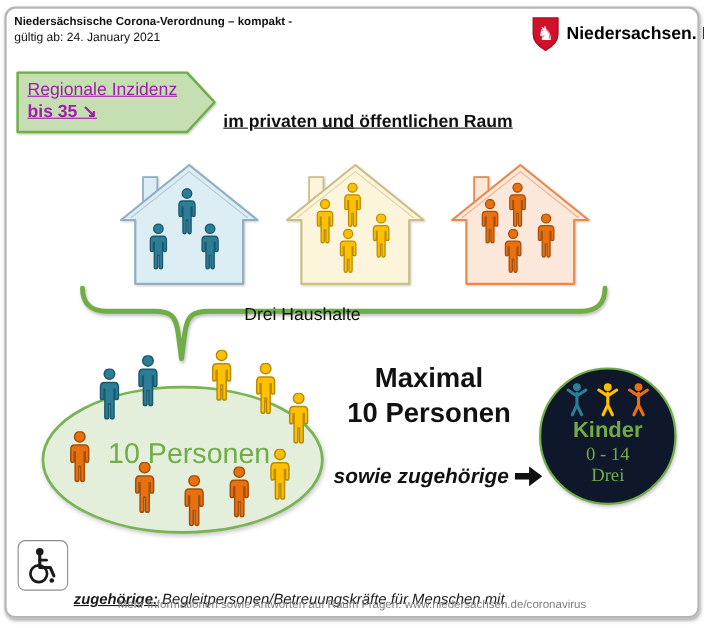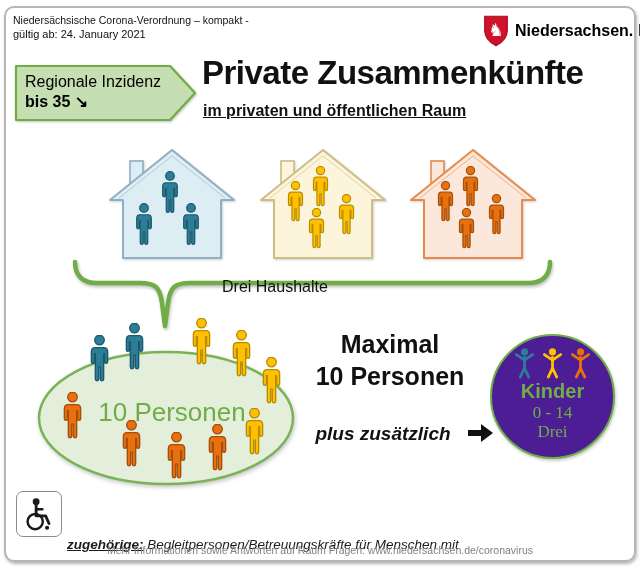--- a/index.html
+++ b/index.html
@@ -3,31 +3,31 @@
 <meta charset="utf-8">
 <style>
   html,body{margin:0;padding:0;background:#fff;}
   #page{position:relative;width:640px;height:571px;background:#fff;overflow:hidden;
         font-family:"Liberation Sans",sans-serif;color:#111;}
   .abs{position:absolute;}
   #frame{left:4px;top:6px;width:628px;height:552px;border:2px solid #b5b5b5;border-radius:10px;
          box-shadow:1px 2px 3px rgba(110,110,110,.5);}
   
   #header{left:13px;top:13px;line-height:14px;}
-  #header .l1{font-weight:normal;font-size:10.5px;}
+  #header .l1{font-weight:bold;font-size:10.5px;}
   #header .l2{font-size:11px;}
   
   #logo{left:483px;top:13px;display:flex;align-items:center;gap:6px;}
   #logo .wordmark{font-size:16px;white-space:nowrap;}
   #logo .wordmark b{font-weight:bold;color:#000;}
   #logo .wordmark span{color:#333;}
   
   #badge{left:14px;top:64px;width:184px;height:58px;}
   #badge svg{position:absolute;left:0;top:0;filter:drop-shadow(1px 1.5px 1px rgba(120,120,120,.45));}
-  #badge .txt{position:relative;z-index:1;padding:8px 0 0 11px;line-height:20px;font-size:16px;color:#000000;}
+  #badge .txt{position:relative;z-index:1;padding:8px 0 0 11px;line-height:20px;font-size:16px;color:#a21caf;text-decoration:underline;}
   #badge .txt .b2{font-weight:bold;}
   
   #title-main{left:202px;top:54px;font-size:33px;font-weight:bold;letter-spacing:-.5px;white-space:nowrap;}
   #title-sub{left:203px;top:102px;font-size:16px;font-weight:bold;white-space:nowrap;text-decoration:underline;}
   #title-sub .u{text-decoration:underline;}
   
   .house{filter:drop-shadow(1px 1.5px 1px rgba(130,130,130,.38));}
   #house1{left:106px;top:147px;} #house2{left:257px;top:147px;} #house3{left:407px;top:147px;}
   
   #brace{left:70px;top:258px;filter:drop-shadow(1.5px 2px 1.5px rgba(110,110,110,.45));}
@@ -35,21 +35,21 @@
   
   #group{left:30px;top:308px;}
   #group ellipse{filter:drop-shadow(1.5px 2px 2px rgba(110,110,110,.4));}
   svg text{font-family:"Liberation Sans",sans-serif;}
   
   #maximal{left:306px;top:328px;width:168px;text-align:center;font-size:25px;font-weight:bold;line-height:32px;}
   #plus{left:300px;top:423px;width:166px;text-align:center;font-size:19px;font-weight:bold;font-style:italic;white-space:nowrap;}
   #plus-arrow{left:468px;top:421px;}
   
   #kinder{left:490px;top:334px;width:121px;height:121px;border:2.5px solid #70ad47;border-radius:50%;
-          background:#4c1d95;box-shadow:1px 2px 3px rgba(120,120,120,.4);
+          background:#0f172a;box-shadow:1px 2px 3px rgba(120,120,120,.4);
           display:flex;flex-direction:column;align-items:center;padding-top:0;box-sizing:content-box;}
   #kinder .kids{display:flex;gap:3px;margin-top:12px;}
   #kinder .k-title{color:#70ad47;font-weight:bold;font-size:20px;line-height:24px;}
   #kinder .k-line{color:#70ad47;font-size:17px;line-height:19px;font-family:Liberation Serif, serif;}
   
   #note-box{left:16px;top:491px;width:44px;height:44px;border:1.5px solid #8c8c8c;border-radius:7px;
             display:flex;align-items:center;justify-content:center;}
   #note-text{left:67px;top:490px;width:562px;font-size:13.5px;font-style:italic;font-weight:500;
              line-height:22px;white-space:pre-wrap;color:#1a1a1a;}
   #note-text .pfx{font-weight:bold;text-decoration:underline;}
@@ -92,21 +92,20 @@
   <div id="badge" class="abs">
     <svg width="184" height="58" viewBox="0 0 184 58">
       <path d="M2,2 L156,2 L181,29 L156,56 L2,56 Z" fill="#c5dfb3" stroke="#70ad47" stroke-width="2.2" stroke-linejoin="round"></path>
     </svg>
     <div class="txt">
       <div>Regionale Inzidenz</div>
       <div class="b2">bis 35 ↘</div>
     </div>
   </div>
 
-  <div id="title-main" class="abs">Private Zusammenkünfte</div>
   <div id="title-sub" class="abs"><span>im privaten </span><span class="u">und</span><span> öffentlichen Raum</span></div>
 
   <svg id="house1" class="abs house" width="132" height="114" viewBox="0 0 132 114">
     <rect x="24" y="14" width="13" height="30" fill="#dcedf4" stroke="#8fafc2" stroke-width="1.6"></rect>
     <path d="M66,3 L4,53 L17,53 L17,111 L115,111 L115,53 L128,53 Z" fill="#dcedf4" stroke="#8fafc2" stroke-width="2" stroke-linejoin="round"></path>
     <path d="M13,51 L66,9 L119,51" fill="none" stroke="#8fafc2" stroke-width="1" opacity=".55"></path>
     <use href="#sym-person" x="51" y="24" width="26" height="43" fill="#2c7e96" stroke="#1c586d" stroke-width="1.5"></use>
     <use href="#sym-person" x="25" y="56" width="26" height="43" fill="#2c7e96" stroke="#1c586d" stroke-width="1.5"></use>
     <use href="#sym-person" x="72" y="56" width="26" height="43" fill="#2c7e96" stroke="#1c586d" stroke-width="1.5"></use>
   </svg>
@@ -148,21 +147,21 @@
     <use href="#sym-person" x="87" y="112" width="29" height="47" fill="#e8700f" stroke="#a34e0b" stroke-width="1.5"></use>
     <use href="#sym-person" x="132" y="124" width="29" height="47" fill="#e8700f" stroke="#a34e0b" stroke-width="1.5"></use>
     <use href="#sym-person" x="173" y="116" width="29" height="47" fill="#e8700f" stroke="#a34e0b" stroke-width="1.5"></use>
     <text x="142" y="113" text-anchor="middle" font-size="26" fill="#70ad47">10 Personen</text>
   </svg>
 
   <div id="maximal" class="abs">
     <div>Maximal</div>
     <div>10 Personen</div>
   </div>
-  <div id="plus" class="abs">plus zusätzlich</div>
+  <div id="plus" class="abs">sowie zugehörige</div>
   <svg id="plus-arrow" class="abs" width="26" height="24" viewBox="0 0 26 24">
     <polygon points="0,9 13,9 13,3 25,12 13,21 13,15 0,15" fill="#111"></polygon>
   </svg>
 
   <div id="kinder" class="abs">
     <div class="kids">
       <svg width="25" height="31" viewBox="0 0 32 40">
           <use href="#sym-child" fill="#2c7e96" stroke="#2c7e96" stroke-width="3.6"></use>
         </svg>
       <svg width="25" height="31" viewBox="0 0 32 40">

